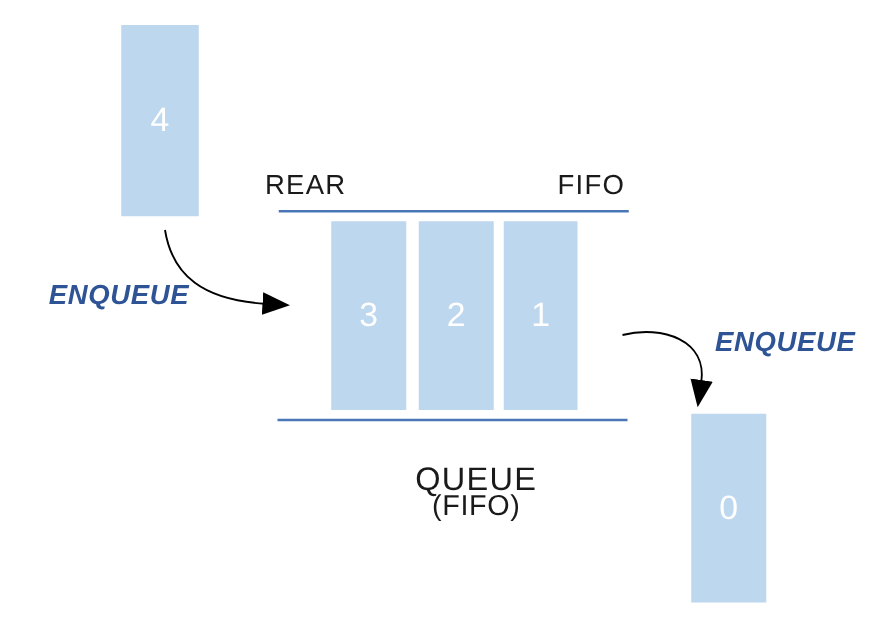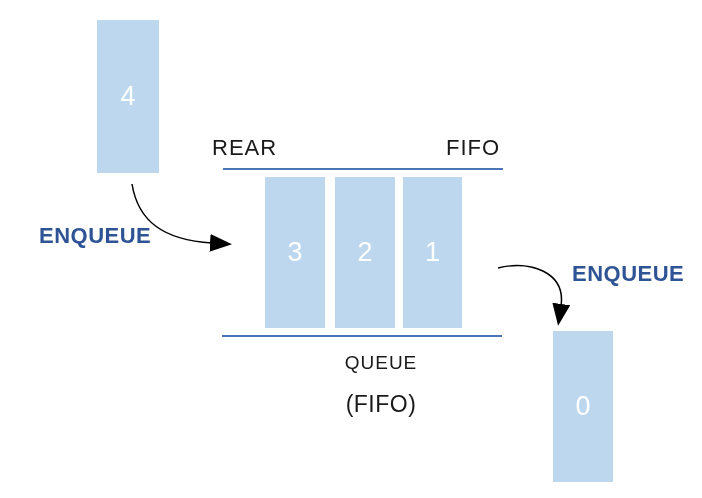--- a/index.html
+++ b/index.html
@@ -16,27 +16,27 @@
   }
   .rail{
     position:absolute;height:2px;background:var(--rail-line,#4a76b8);
   }
   .ptr-label{
     position:absolute;color:var(--label-text,#1a1a1a);font-size:22px;line-height:1.1;
     font-weight:400;letter-spacing:1px;white-space:nowrap;
   }
   .action-label{
     position:absolute;color:var(--action-label,#2f5496);font-size:22px;line-height:1.1;
-    font-weight:600;letter-spacing:0.5px;white-space:nowrap;
+    font-weight:600;letter-spacing:0.5px;white-space:nowrap;font-style:italic;
   }
   .caption{
     position:absolute;left:251px;width:260px;text-align:center;
     color:var(--label-text,#1a1a1a);line-height:1.1;white-space:nowrap;
   }
-  .caption.title{top:353px;font-size:19px;letter-spacing:1px;}
+  .caption.title{top:369px;font-size:26px;letter-spacing:1px;}
   .caption.subtitle{top:392px;font-size:23px;letter-spacing:0.5px;}
   .arrows{position:absolute;left:0;top:0;width:702px;height:498px;pointer-events:none;}
   .arrow-path{fill:none;stroke:var(--arrow,#000000);stroke-width:1.5;}
   .arrow-head{fill:var(--arrow,#000000);}
 </style>
 </head>
 <body>
 
 <div class="stage">
 

